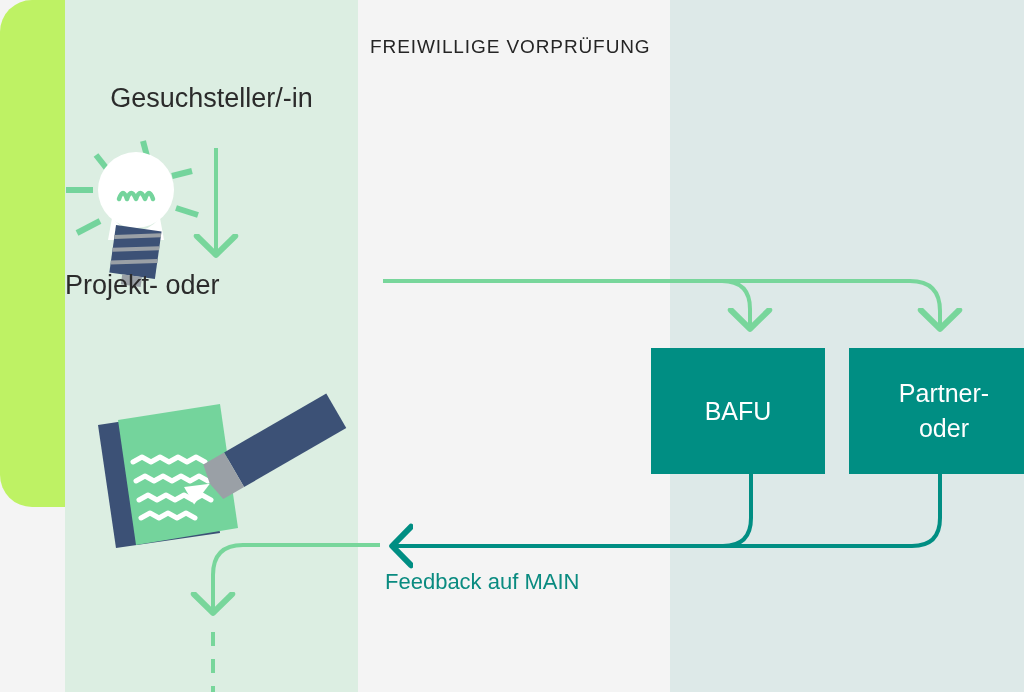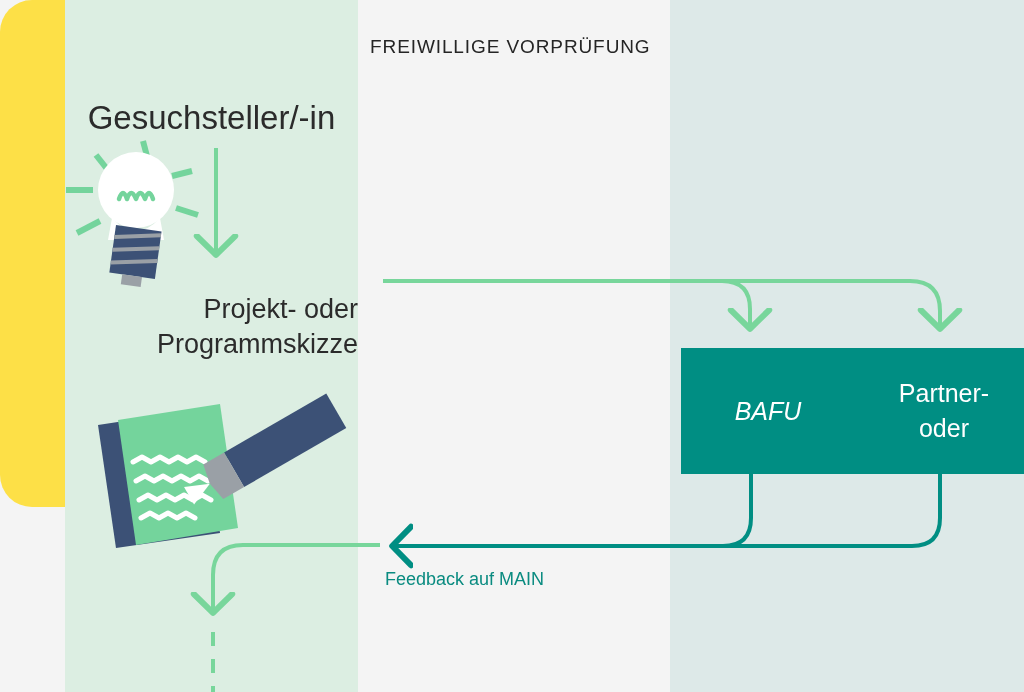--- a/index.html
+++ b/index.html
@@ -3,61 +3,61 @@
 <meta charset="utf-8">
 <style>
   html,body{margin:0;padding:0;}
   body{
     width:1024px;height:692px;
     background:#f4f4f4;
     font-family:"Liberation Sans", sans-serif;
     overflow:hidden;
     position:relative;
   }
-  #stage{position:absolute;left:0;top:0;width:1024px;height:507px;background:#fde047;border-radius:32px;}
+  #stage{position:absolute;left:0;top:0;width:1024px;height:507px;background:#bef264;border-radius:32px;}
 
   
   .panel{position:absolute;top:0;height:692px;}
   #panel-applicant{left:65px;width:293px;background:#dceee2;}
   #panel-review{left:358px;width:312px;background:#f4f4f4;}
   #panel-authorities{left:670px;width:354px;background:#dde9e8;}
 
   
   #section-title{
     position:absolute;left:370px;top:36px;
     font-size:19px;letter-spacing:0.9px;color:#252525;
     white-space:nowrap;
   }
 
   
   #applicant-heading{
-    position:absolute;left:65px;top:99px;width:293px;
-    text-align:center;font-size:33px;color:#2b2b2b;white-space:nowrap;
+    position:absolute;left:65px;top:83px;width:293px;
+    text-align:center;font-size:27px;color:#2b2b2b;white-space:nowrap;
   }
 
   
   #sketch-caption{
-    position:absolute;left:65px;top:292px;width:293px;
-    text-align:right;font-size:27px;line-height:35px;color:#2b2b2b;
+    position:absolute;left:65px;top:268px;width:293px;
+    text-align:left;font-size:27px;line-height:35px;color:#2b2b2b;
   }
 
   
   .org-box{
     position:absolute;background:#008e83;color:#ffffff;
     display:flex;align-items:center;justify-content:center;
     text-align:center;font-size:25px;line-height:35px;
     box-sizing:border-box;padding:6px 10px;
   }
-  #box-bafu{left:681px;top:348px;width:174px;height:126px;font-style:italic;}
+  #box-bafu{left:651px;top:348px;width:174px;height:126px;}
   #box-partner{left:849px;top:348px;width:190px;height:126px;}
 
   
   #feedback-label{
     position:absolute;left:385px;top:569px;
-    font-size:18px;color:#0a8b80;white-space:nowrap;
+    font-size:22px;color:#0a8b80;white-space:nowrap;
   }
 
   
   svg.layer{position:absolute;left:0;top:0;width:1024px;height:692px;overflow:visible;}
   #art-layer{pointer-events:none;}
 </style>
 </head>
 <body>
 
 <div id="stage">
@@ -139,21 +139,20 @@
     <path d="M380 545 H243 Q213 545 213 575 V610" fill="none" stroke="#78d69b" stroke-width="4" marker-end="url(#ah-green)"></path>
     <line x1="213" y1="632" x2="213" y2="692" stroke="#78d69b" stroke-width="4" stroke-dasharray="14 13"></line>
   </svg>
 
   <div id="section-title">FREIWILLIGE VORPRÜFUNG</div>
 
   <div id="applicant-heading">Gesuchsteller/-in</div>
 
   <div id="sketch-caption">
     <div>Projekt- oder</div>
-    <div>Programmskizze</div>
   </div>
 
   <div class="org-box" id="box-bafu">
     <span>BAFU</span>
   </div>
 
   <div class="org-box" id="box-partner">
     <span>
       <span>Partner-</span><br>
       <span>oder</span>

